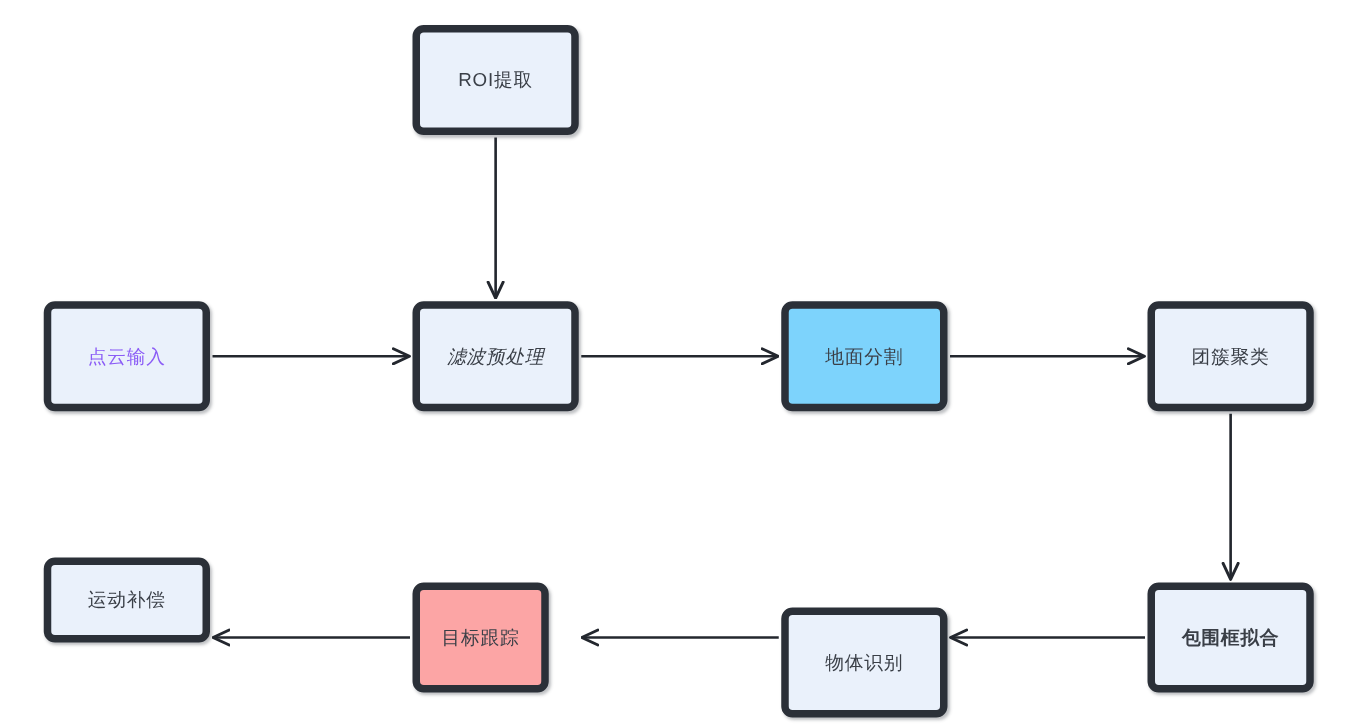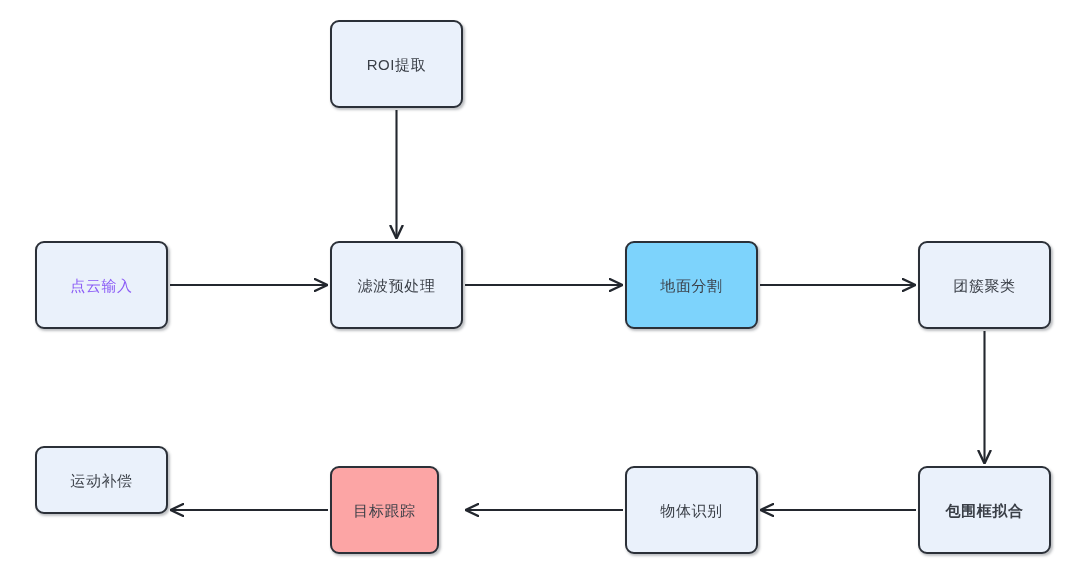--- a/index.html
+++ b/index.html
@@ -28,21 +28,21 @@
     height: 580px;
     pointer-events: none;
   }
   .node {
     position: absolute;
     box-sizing: border-box;
     display: flex;
     align-items: center;
     justify-content: center;
     background: #eaf1fb;
-    border: 2px solid #b91c1c;
+    border: 6px solid #b91c1c;
     border-radius: 9px;
     box-shadow: 1.5px 2px 2.5px rgba(40, 45, 55, 0.30);
     cursor: default;
   }
   .node-label {
     font-size: 15px;
     letter-spacing: 0.6px;
     color: #3a3f47;
     line-height: 1;
     white-space: nowrap;
@@ -74,32 +74,32 @@
   </svg>
 
   <div id="nodes-layer">
       <div class="node" style="left: 330px; top: 20px; width: 133px; height: 88px; background: rgb(234, 241, 251); border-color: rgb(43, 48, 56);">
         <span class="node-label" style="color: rgb(58, 63, 71);">ROI提取</span>
       </div>
       <div class="node" style="left: 35px; top: 241px; width: 133px; height: 88px; background: rgb(234, 241, 251); border-color: rgb(43, 48, 56);">
         <span class="node-label" style="color: #8b5cf6;">点云输入</span>
       </div>
       <div class="node" style="left: 330px; top: 241px; width: 133px; height: 88px; background: rgb(234, 241, 251); border-color: rgb(43, 48, 56);">
-        <span class="node-label" style="color: rgb(58, 63, 71);">滤波预处理</span>
+        <span class="node-label" style="color: rgb(58, 63, 71); font-style: italic;">滤波预处理</span>
       </div>
       <div class="node" style="left: 625px; top: 241px; width: 133px; height: 88px; background: #7dd3fc; border-color: rgb(43, 48, 56);">
         <span class="node-label" style="color: rgb(58, 63, 71);">地面分割</span>
       </div>
       <div class="node" style="left: 918px; top: 241px; width: 133px; height: 88px; background: rgb(234, 241, 251); border-color: rgb(43, 48, 56);">
         <span class="node-label" style="color: rgb(58, 63, 71);">团簇聚类</span>
       </div>
       <div class="node" style="left: 918px; top: 466px; width: 133px; height: 88px; background: rgb(234, 241, 251); border-color: rgb(43, 48, 56);">
         <span class="node-label" style="color: rgb(58, 63, 71); font-weight: bold;">包围框拟合</span>
       </div>
-      <div class="node" style="left: 625px; top: 466px; width: 133px; height: 88px; background: rgb(234, 241, 251); border-color: rgb(43, 48, 56);">
+      <div class="node" style="left: 625px; top: 486px; width: 133px; height: 88px; background: rgb(234, 241, 251); border-color: rgb(43, 48, 56);">
         <span class="node-label" style="color: rgb(58, 63, 71);">物体识别</span>
       </div>
       <div class="node" style="left: 330px; top: 466px; width: 109px; height: 88px; background: #fca5a5; border-color: rgb(43, 48, 56);">
         <span class="node-label" style="color: rgb(58, 63, 71);">目标跟踪</span>
       </div>
       <div class="node" style="left: 35px; top: 446px; width: 133px; height: 68px; background: rgb(234, 241, 251); border-color: rgb(43, 48, 56);">
         <span class="node-label" style="color: rgb(58, 63, 71);">运动补偿</span>
       </div>
     </div>
 

